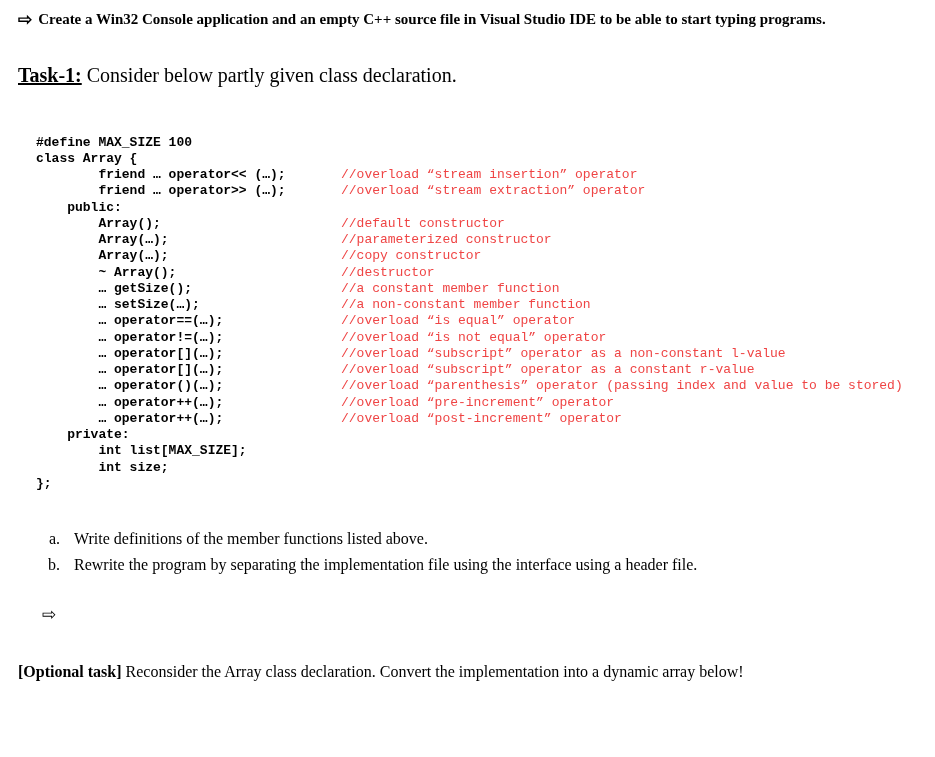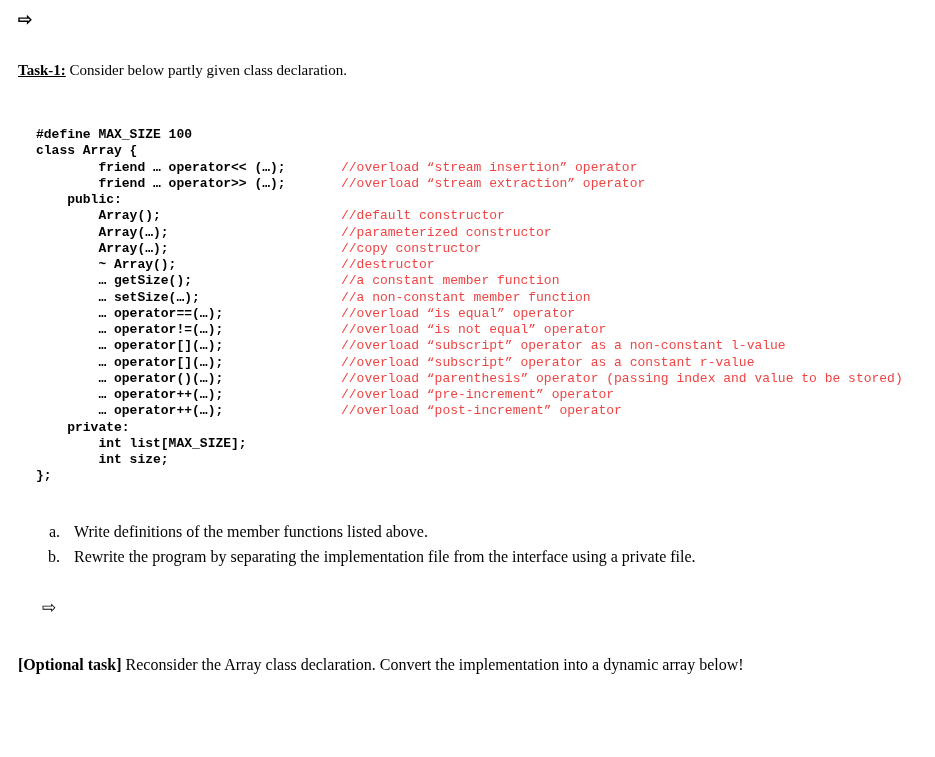--- a/index.html
+++ b/index.html
@@ -22,21 +22,21 @@
     font-weight: bold;
     margin-bottom: 34px;
     line-height: 1.3;
   }
   .arrow-glyph {
     font-size: 17px;
     line-height: 1;
     padding-top: 1px;
   }
   .task-heading {
-    font-size: 15px;
+    font-size: 20px;
     margin-bottom: 6px;
   }
   .task-label {
     font-weight: bold;
     text-decoration: underline;
   }
   .code-block {
     font-family: Consolas, "Courier New", monospace;
     font-size: 13px;
     white-space: pre;
@@ -87,36 +87,37 @@
     text-align: center;
   }
 </style>
 </head>
 <body>
 
 <div class="page">
 
   <div class="top-instruction">
     <span class="arrow-glyph">⇨</span>
+    <span>Create a Win32 Console application and an empty C++ source file in Visual Studio IDE to be able to start typing programs.</span>
   </div>
 
   <div class="task-heading">
     <span class="task-label">Task-1:</span><span> Consider below partly given class declaration.</span>
   </div>
 
   <div class="code-block" id="code-block"><div class="code-row"><span class="code-col-left"><span class="bold">#define MAX_SIZE 100</span></span><span class="comment"></span></div><div class="code-row"><span class="code-col-left"><span class="bold">class Array {</span></span><span class="comment"></span></div><div class="code-row"><span class="code-col-left"><span class="bold">        friend … operator&lt;&lt; (…);</span></span><span class="comment">//overload “stream insertion” operator</span></div><div class="code-row"><span class="code-col-left"><span class="bold">        friend … operator&gt;&gt; (…);</span></span><span class="comment">//overload “stream extraction” operator</span></div><div class="code-row"><span class="code-col-left"><span class="bold">    public:</span></span><span class="comment"></span></div><div class="code-row"><span class="code-col-left"><span class="bold">        Array();</span></span><span class="comment">//default constructor</span></div><div class="code-row"><span class="code-col-left"><span class="bold">        Array(…);</span></span><span class="comment">//parameterized constructor</span></div><div class="code-row"><span class="code-col-left"><span class="bold">        Array(…);</span></span><span class="comment">//copy constructor</span></div><div class="code-row"><span class="code-col-left"><span class="bold">        ~ Array();</span></span><span class="comment">//destructor</span></div><div class="code-row"><span class="code-col-left"><span class="bold">        … getSize();</span></span><span class="comment">//a constant member function</span></div><div class="code-row"><span class="code-col-left"><span class="bold">        … setSize(…);</span></span><span class="comment">//a non-constant member function</span></div><div class="code-row"><span class="code-col-left"><span class="bold">        … operator==(…);</span></span><span class="comment">//overload “is equal” operator</span></div><div class="code-row"><span class="code-col-left"><span class="bold">        … operator!=(…);</span></span><span class="comment">//overload “is not equal” operator</span></div><div class="code-row"><span class="code-col-left"><span class="bold">        … operator[](…);</span></span><span class="comment">//overload “subscript” operator as a non-constant l-value</span></div><div class="code-row"><span class="code-col-left"><span class="bold">        … operator[](…);</span></span><span class="comment">//overload “subscript” operator as a constant r-value</span></div><div class="code-row"><span class="code-col-left"><span class="bold">        … operator()(…);</span></span><span class="comment">//overload “parenthesis” operator (passing index and value to be stored)</span></div><div class="code-row"><span class="code-col-left"><span class="bold">        … operator++(…);</span></span><span class="comment">//overload “pre-increment” operator</span></div><div class="code-row"><span class="code-col-left"><span class="bold">        … operator++(…);</span></span><span class="comment">//overload “post-increment” operator</span></div><div class="code-row"><span class="code-col-left"><span class="bold">    private:</span></span><span class="comment"></span></div><div class="code-row"><span class="code-col-left"><span class="bold">        int list[MAX_SIZE];</span></span><span class="comment"></span></div><div class="code-row"><span class="code-col-left"><span class="bold">        int size;</span></span><span class="comment"></span></div><div class="code-row"><span class="code-col-left"><span class="bold">};</span></span><span class="comment"></span></div></div>
 
   <div class="list-section" id="list-section">
       <div class="list-row">
         <span class="list-marker">a.</span>
         <span>Write definitions of the member functions listed above.</span>
       </div>
       <div class="list-row">
         <span class="list-marker">b.</span>
-        <span>Rewrite the program by separating the implementation file from the interface using a private file.</span>
+        <span>Rewrite the program by separating the implementation file using the interface using a header file.</span>
       </div>
     </div>
 
   <div class="driver-row">
     <span class="arrow-glyph">⇨</span>
   </div>
 
   <div class="optional-row">
     <span class="optional-label">[Optional task]</span><span> Reconsider the Array class declaration. Convert the implementation into a dynamic array below!</span>
   </div>

